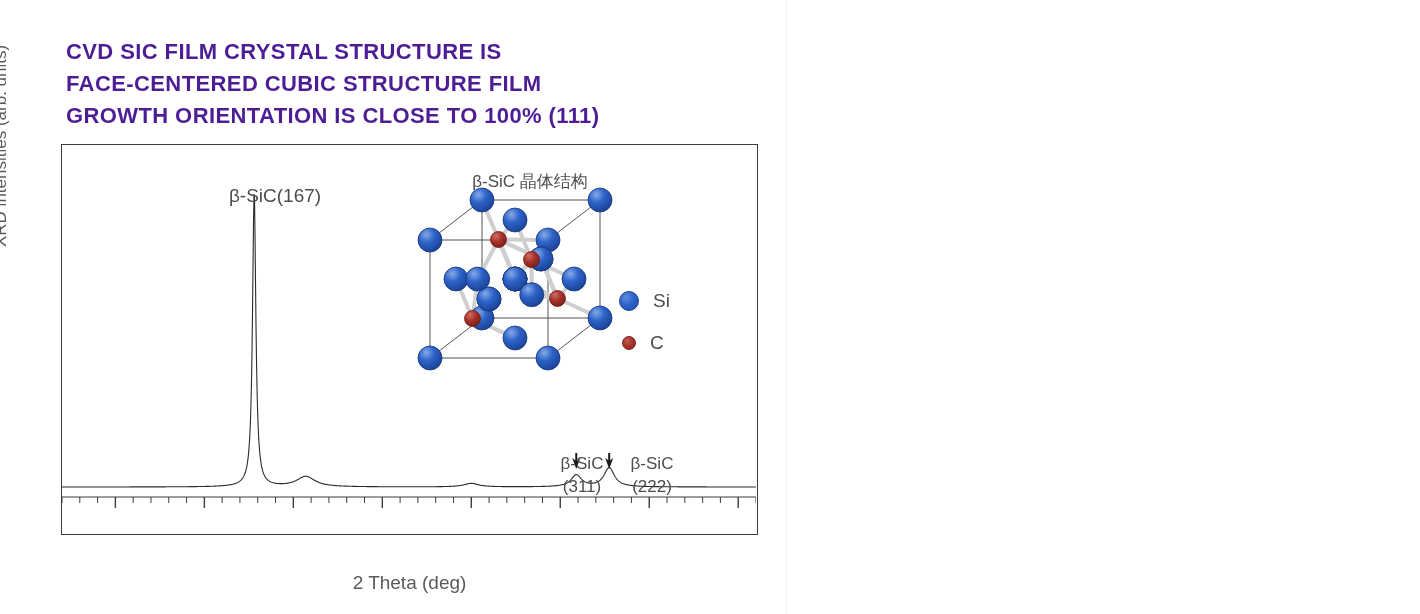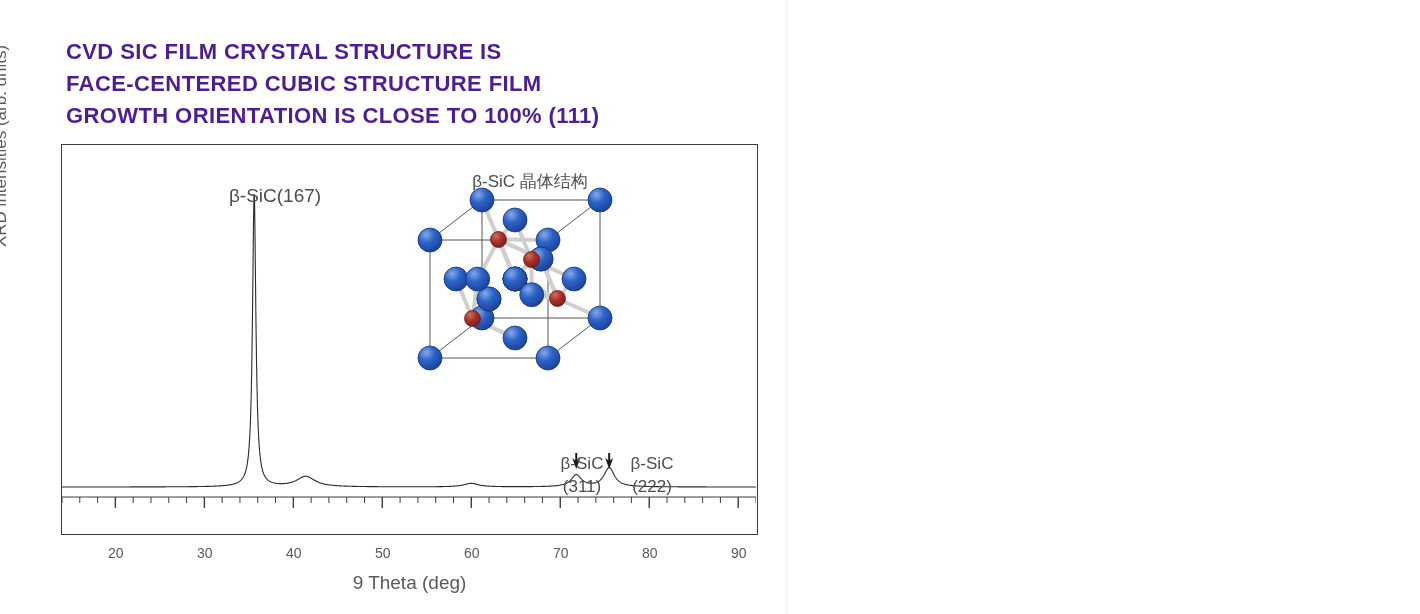--- a/index.html
+++ b/index.html
@@ -274,42 +274,42 @@
           <circle cx="469.76" cy="149.7" r="12" fill="url(#gSi)" stroke="#17357a" stroke-width="0.8"></circle>
           <circle cx="410.5" cy="173.5" r="8" fill="url(#gC)" stroke="#6d1a15" stroke-width="0.8"></circle>
           <circle cx="469.5" cy="114.5" r="8" fill="url(#gC)" stroke="#6d1a15" stroke-width="0.8"></circle>
           <circle cx="495.5" cy="153.5" r="8" fill="url(#gC)" stroke="#6d1a15" stroke-width="0.8"></circle>
           <circle cx="436.5" cy="94.5" r="8" fill="url(#gC)" stroke="#6d1a15" stroke-width="0.8"></circle>
         </g>
     </svg>
   </div>
 
   <div id="y-axis-label">XRD intensities (arb. units)</div>
-  <div id="x-axis-label">9  Theta (deg)</div>
-  <div id="x-tick-labels">
-      <div class="x-tick-label" style="left: 54.8846px;">20</div>
-      <div class="x-tick-label" style="left: 143.859px;">30</div>
-      <div class="x-tick-label" style="left: 232.833px;">40</div>
-      <div class="x-tick-label" style="left: 321.808px;">50</div>
-      <div class="x-tick-label" style="left: 410.782px;">60</div>
-      <div class="x-tick-label" style="left: 499.756px;">70</div>
-      <div class="x-tick-label" style="left: 588.731px;">80</div>
-      <div class="x-tick-label" style="left: 677.705px;">90</div>
-    </div>
+  <div id="x-axis-label">2  Theta (deg)</div>
 
   <div class="chart-annot" id="peak-label-111">β-SiC(167)</div>
 
   <div class="chart-annot" id="struct-title">β-SiC 晶体结构</div>
 
   <div class="chart-annot" id="peak-label-311">β-SiC
 (311)</div>
 
   <div class="chart-annot" id="peak-label-222">β-SiC
 (222)</div>
 
+  <div id="crystal-legend">
+    <div class="legend-row">
+      <span class="atom atom-si"></span>
+      <span class="legend-label">Si</span>
+    </div>
+    <div class="legend-row">
+      <span class="atom atom-c"></span>
+      <span class="legend-label">C</span>
+    </div>
+  </div>
 </div>
 
 <div id="panel-divider"></div>
 
 <div id="right-panel">
 
   
 
   
 

